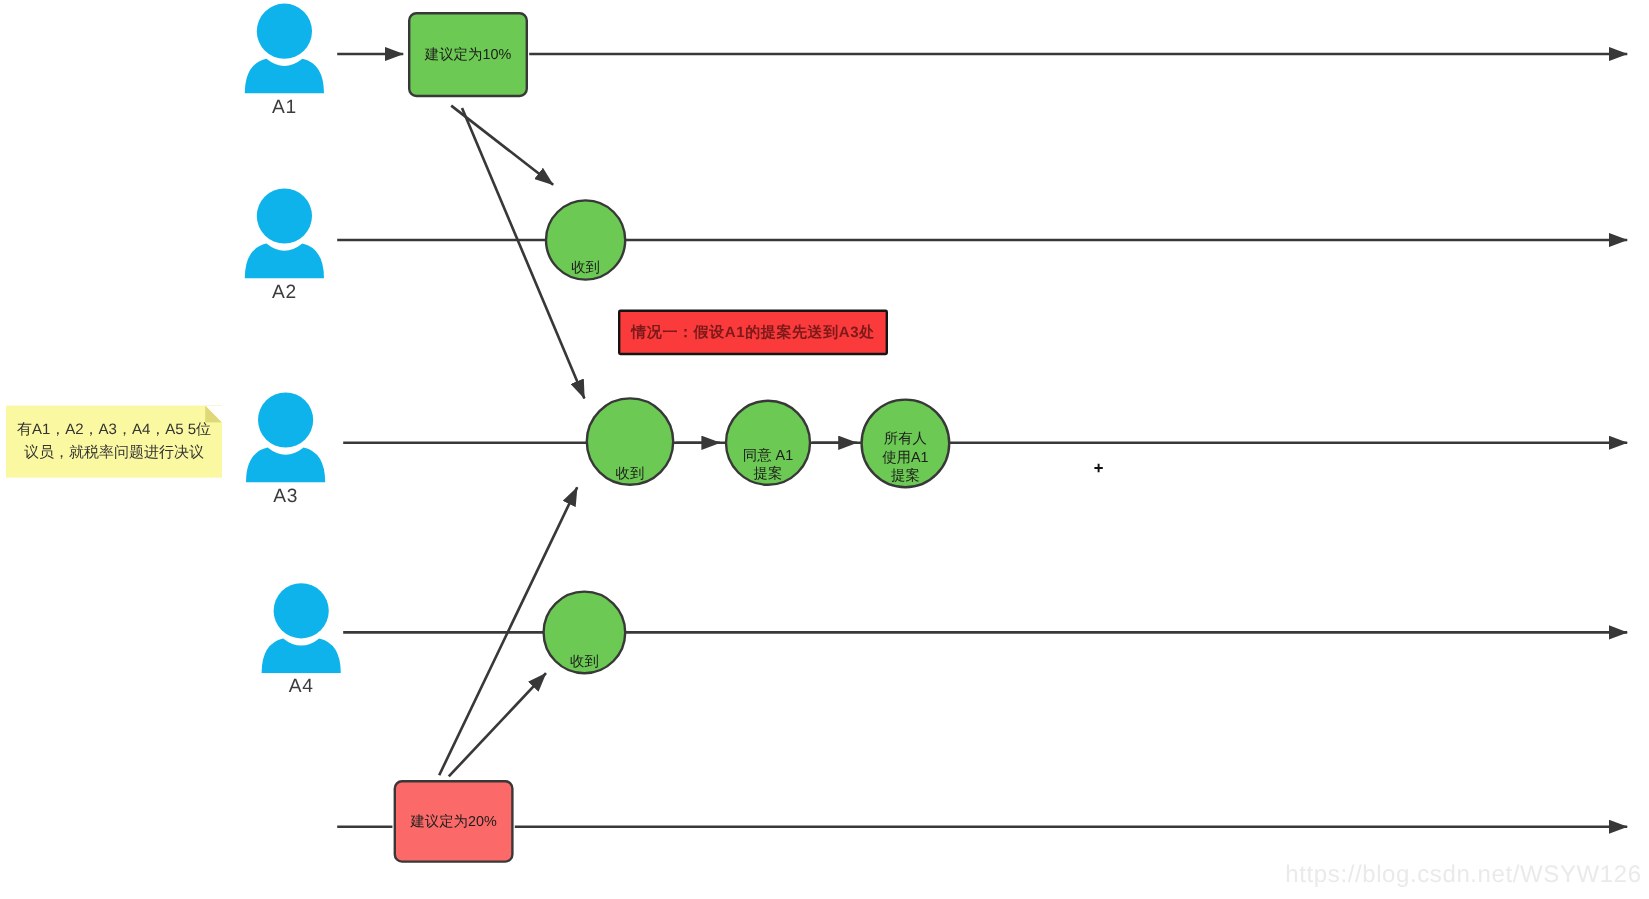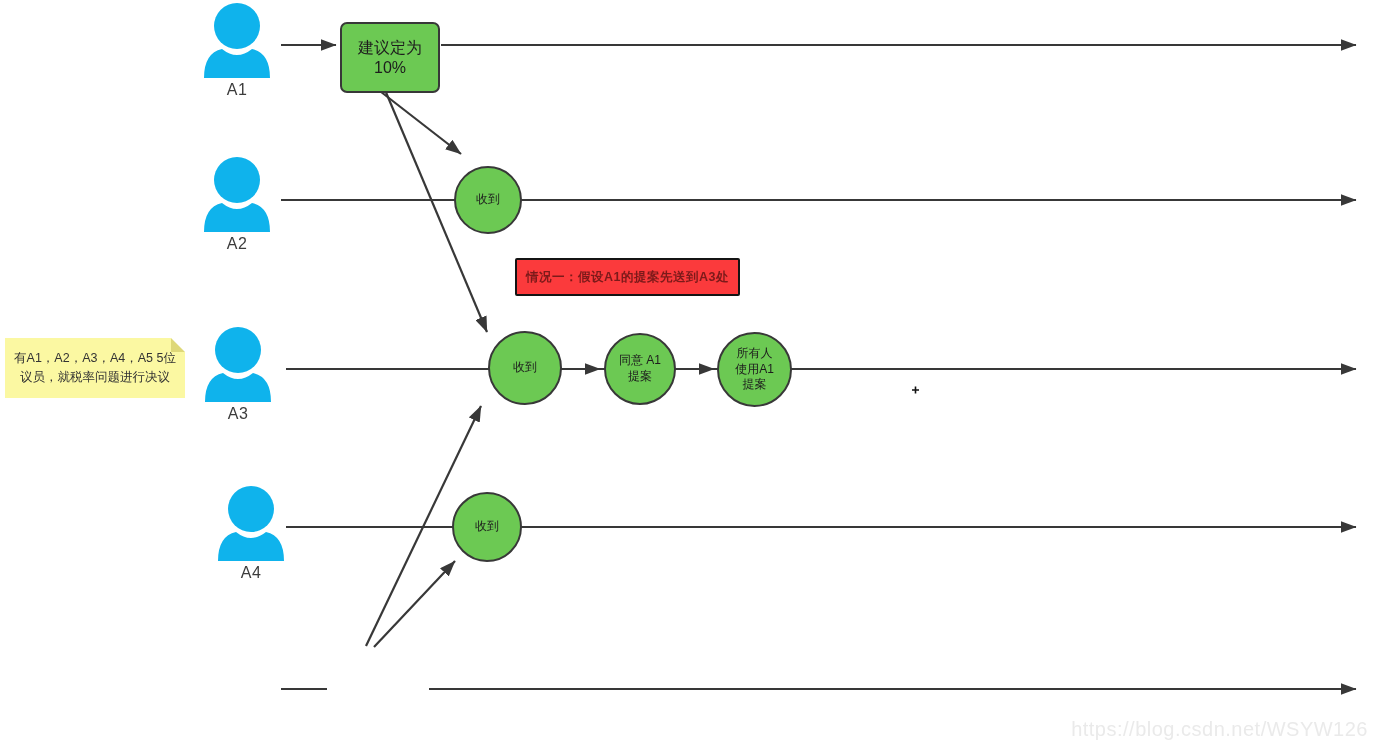--- a/index.html
+++ b/index.html
@@ -7,30 +7,30 @@
     position:relative;width:1374px;height:749px;background:#fff;overflow:hidden;
     font-family:"Liberation Sans","DejaVu Sans",sans-serif;
   }
   .layer{position:absolute;left:0;top:0;}
   .person{position:absolute;width:76px;text-align:center;}
   .person svg{display:block;margin:0 auto;}
   .person-label{margin-top:3px;font-size:16px;color:var(--label);letter-spacing:.5px;}
   .box{
     position:absolute;display:flex;align-items:center;justify-content:center;
     border:2.5px solid var(--line);border-radius:7px;
-    font-size:16px;color:var(--ink);text-align:center;box-sizing:border-box;margin-top:12px;
+    font-size:12px;color:var(--ink);box-sizing:border-box;
   }
   .banner{
     position:absolute;display:flex;align-items:center;justify-content:center;
     border:2.5px solid #141414;border-radius:2px;background:var(--red);
     font-size:12.5px;color:var(--redtext);text-align:center;box-sizing:border-box;
     font-weight:bold;letter-spacing:.5px;
   }
   .circle{
-    position:absolute;display:flex;align-items:center;justify-content:center;
+    position:absolute;display:flex;align-items:flex-end;justify-content:center;
     border:2.5px solid var(--line);border-radius:50%;background:var(--green);
     font-size:12px;color:var(--ink);text-align:center;line-height:1.3;
     white-space:pre-line;box-sizing:border-box;
   }
   .note{
     position:absolute;left:5px;top:338px;width:180px;height:60px;
     background:var(--note);box-sizing:border-box;
     font-size:12.5px;color:#333;text-align:center;line-height:1.5;
     display:flex;align-items:center;padding:2px 4px;
   }
@@ -104,20 +104,23 @@
   </div>
 
   <div class="note">
     <span class="note-fold"></span>
     <span class="note-text">有A1，A2，A3，A4，A5 5位议员，就税率问题进行决议</span>
   </div>
 
   <div class="box" style="left:340px;top:10px;width:100px;height:71px;background:var(--green)">
     <span>建议定为10%</span>
   </div>
+  <div class="box" style="left:328px;top:650px;width:100px;height:69px;background:var(--salmon)">
+    <span>建议定为20%</span>
+  </div>
 
   <div class="banner" style="left:515px;top:258px;width:225px;height:38px">
     <span>情况一：假设A1的提案先送到A3处</span>
   </div>
 
   <div class="circle" style="left:454px;top:166px;width:68px;height:68px">
     <span>收到</span>
   </div>
   <div class="circle" style="left:488px;top:331px;width:74px;height:74px">
     <span>收到</span>

